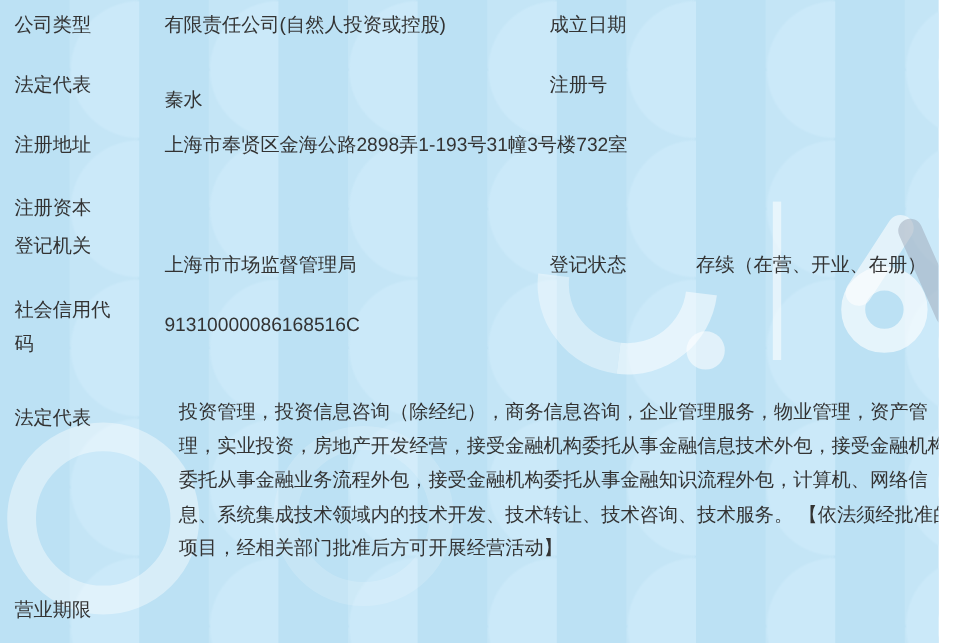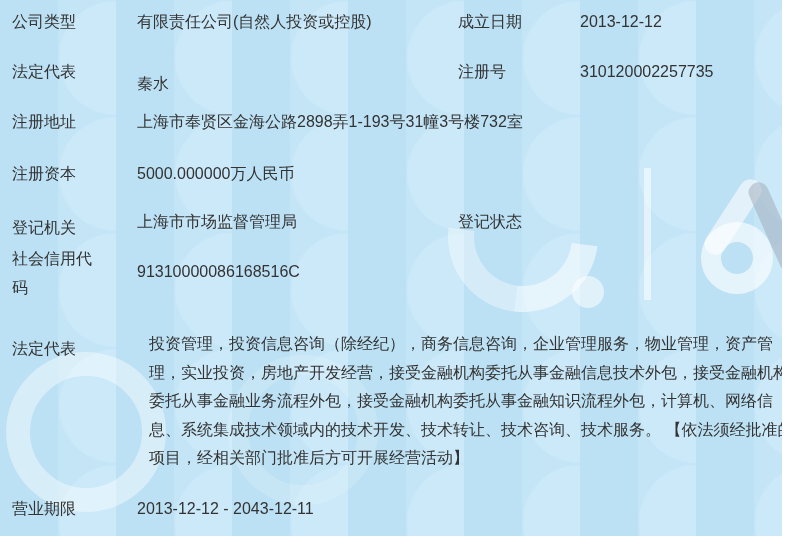--- a/index.html
+++ b/index.html
@@ -79,43 +79,40 @@
   <div class="wm wm-swoosh"></div>
   <div class="wm wm-dot"></div>
   <div class="wm wm-vbar"></div>
   <div class="wm wm-drop-neck"></div>
   <div class="wm wm-drop-gray"></div>
   <div class="wm wm-drop-ring"></div>
 
   <div class="lbl" style="top:10px">公司类型</div>
   <div class="val" style="top:10px">有限责任公司(自然人投资或控股)</div>
   <div class="lbl lbl-r" style="top:10px">成立日期</div>
-  <div class="val val-r" style="top:10px">2013-12-12</div>
 
   <div class="lbl" style="top:60px">法定代表</div>
   <div class="val" style="top:72px">秦水</div>
   <div class="lbl lbl-r" style="top:60px">注册号</div>
-  <div class="val val-r" style="top:60px">310120002257735</div>
 
   <div class="lbl" style="top:110px">注册地址</div>
   <div class="val" style="top:110px">上海市奉贤区金海公路2898弄1-193号31幢3号楼732室</div>
 
   <div class="lbl" style="top:162px">注册资本</div>
-  <div class="val" style="top:162px">5000.000000万人民币</div>
 
-  <div class="lbl" style="top:216px">登记机关</div>
+  <div class="lbl" style="top:194px">登记机关</div>
   <div class="val" style="top:210px">上海市市场监督管理局</div>
   <div class="lbl lbl-r" style="top:210px">登记状态</div>
+  <div class="val val-r" style="top:210px">存续（在营、开业、在册）</div>
 
   <div class="lbl lbl-wrap" style="top:244px">社会信用代码</div>
   <div class="val" style="top:260px">91310000086168516C</div>
 
   <div class="lbl" style="top:337px">法定代表</div>
   <div class="val val-multiline" style="top:330px">投资管理，投资信息咨询（除经纪），商务信息咨询，企业管理服务，物业管理，资产管
 理，实业投资，房地产开发经营，接受金融机构委托从事金融信息技术外包，接受金融机构
 委托从事金融业务流程外包，接受金融机构委托从事金融知识流程外包，计算机、网络信
 息、系统集成技术领域内的技术开发、技术转让、技术咨询、技术服务。 【依法须经批准的
 项目，经相关部门批准后方可开展经营活动】</div>
 
   <div class="lbl" style="top:497px">营业期限</div>
-  <div class="val" style="top:497px">2013-12-12 - 2043-12-11</div>
 
 </div>
 
 </body></html>

